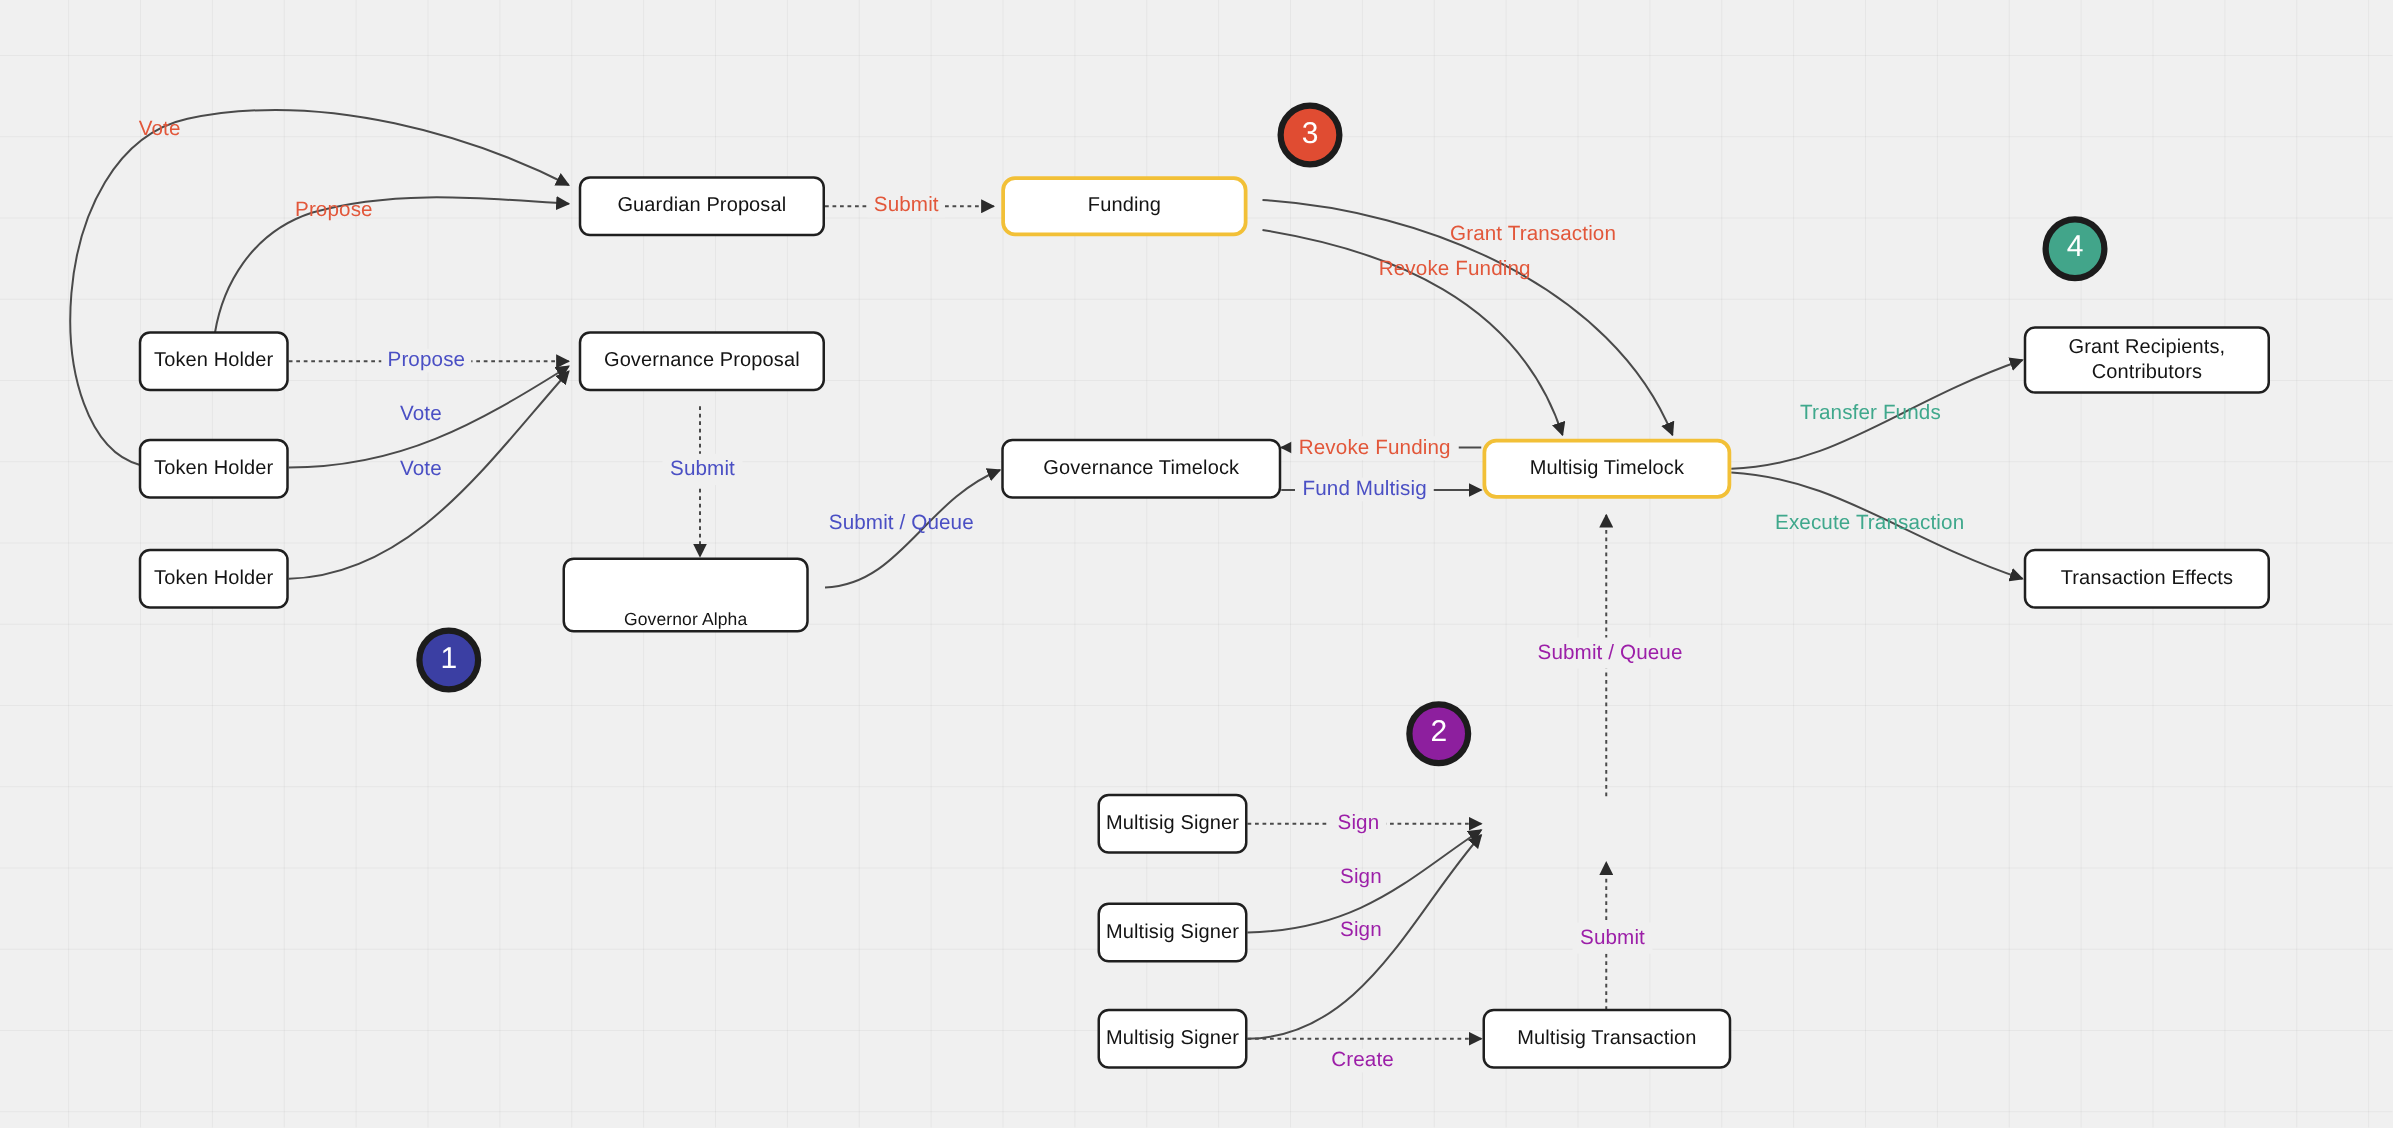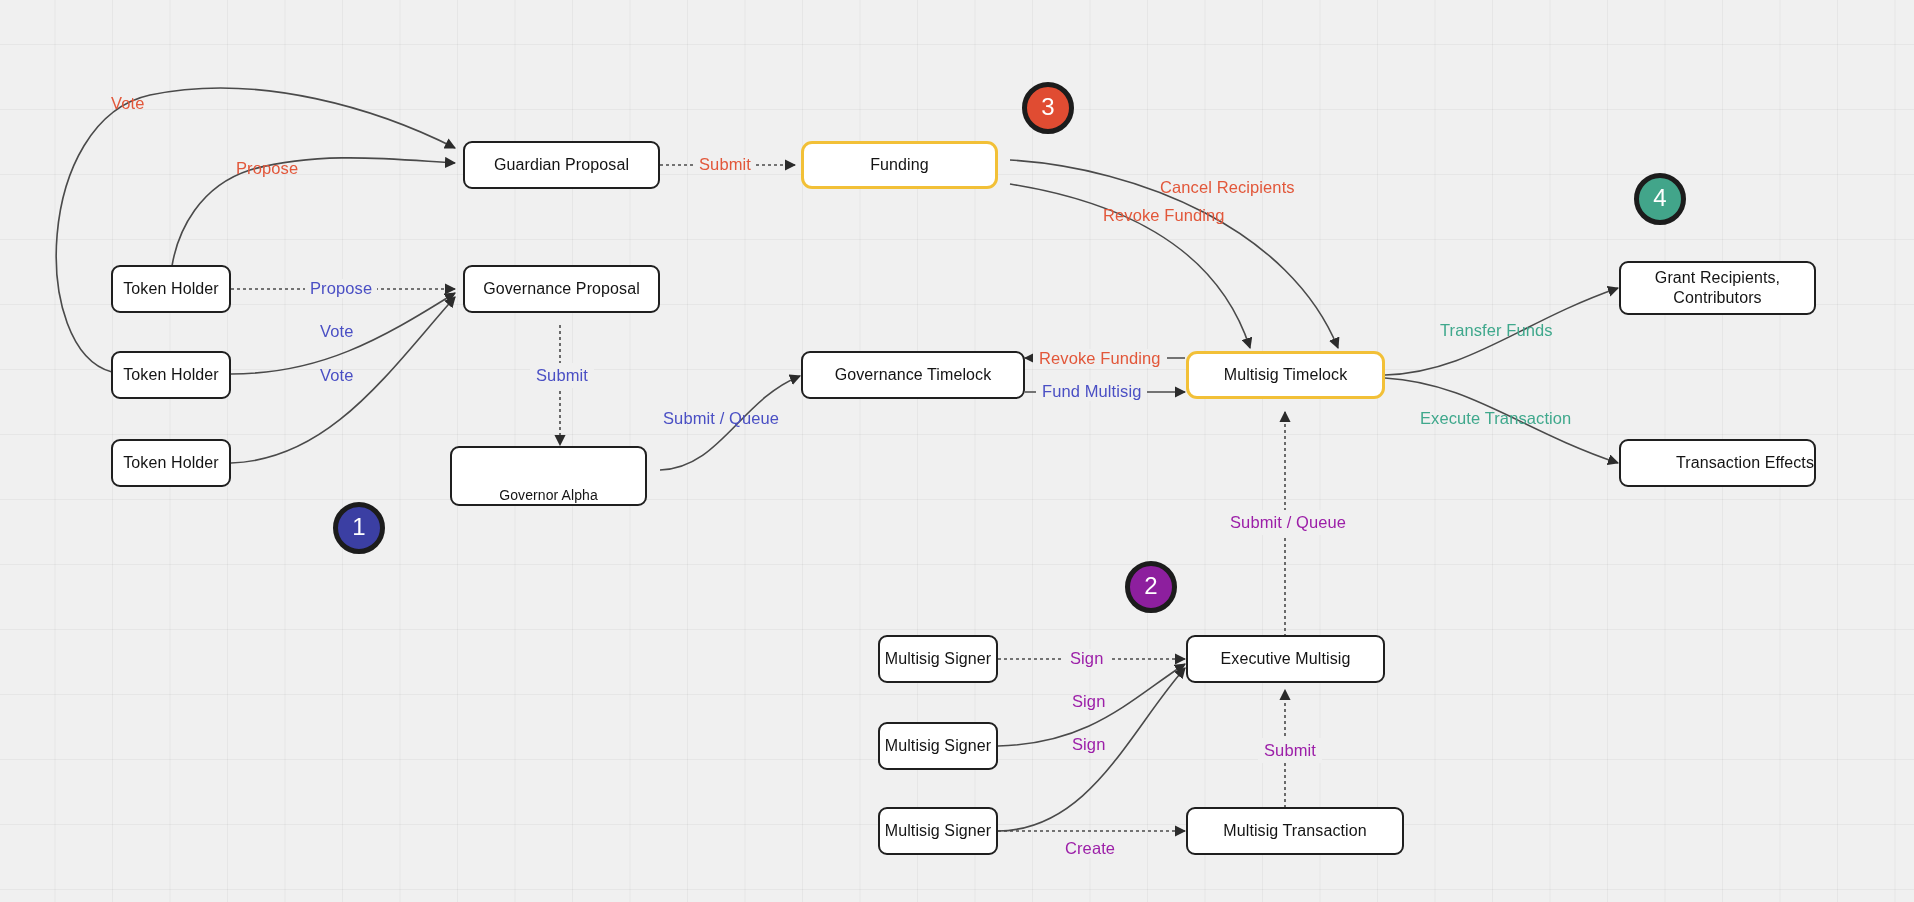--- a/index.html
+++ b/index.html
@@ -151,61 +151,58 @@
   </div>
 
   <div class="node" style="left:1619px;top:261px;width:197px;height:54px;">
     <span>Grant Recipients, Contributors</span>
   </div>
 
   <div class="node hl" style="left:1186px;top:351px;width:199px;height:48px;">
     <span>Multisig Timelock</span>
   </div>
 
-  <div class="node" style="left:1619px;top:439px;width:197px;height:48px;justify-content:flex-end;">
+  <div class="node" style="left:1619px;top:439px;width:197px;height:48px;">
     <span>Transaction Effects</span>
   </div>
 
   <div class="node" style="left:878px;top:635px;width:120px;height:48px;">
     <span>Multisig Signer</span>
   </div>
 
   <div class="node" style="left:878px;top:722px;width:120px;height:48px;">
     <span>Multisig Signer</span>
   </div>
 
   <div class="node" style="left:878px;top:807px;width:120px;height:48px;">
     <span>Multisig Signer</span>
   </div>
 
-  <div class="node" style="left:1186px;top:635px;width:199px;height:48px;">
-    <span>Executive Multisig</span>
-  </div>
-
-  <div class="node" style="left:1186px;top:807px;width:218px;height:48px;">
+
+  <div class="node" style="left:1186px;top:807px;width:199px;height:48px;">
     <span>Multisig Transaction</span>
   </div>
 
   <div class="edge-label c-red" style="left:111px;top:94px;">Vote</div>
 
   <div class="edge-label c-red" style="left:236px;top:159px;">Propose</div>
 
   <div class="edge-label c-red" style="left:694px;top:155px;background:#f0f0f0;padding:0 5px;">Submit</div>
 
   <div class="edge-label c-blue" style="left:305px;top:279px;background:#f0f0f0;padding:0 5px;">Propose</div>
 
   <div class="edge-label c-blue" style="left:320px;top:322px;">Vote</div>
 
   <div class="edge-label c-blue" style="left:320px;top:366px;">Vote</div>
 
   <div class="edge-label c-blue" style="left:530px;top:363px;background:#f0f0f0;padding:3px 6px;">Submit</div>
 
   <div class="edge-label c-blue" style="left:663px;top:409px;">Submit / Queue</div>
 
-  <div class="edge-label c-red" style="left:1160px;top:178px;">Cancel Recipients</div>
+  <div class="edge-label c-red" style="left:1160px;top:178px;">Grant Transaction</div>
 
   <div class="edge-label c-red" style="left:1103px;top:206px;">Revoke Funding</div>
 
   <div class="edge-label c-red" style="left:1033px;top:349px;background:#f0f0f0;padding:0 6px;">Revoke Funding</div>
 
   <div class="edge-label c-blue" style="left:1036px;top:382px;background:#f0f0f0;padding:0 6px;">Fund Multisig</div>
 
   <div class="edge-label c-green" style="left:1440px;top:321px;">Transfer Funds</div>
 
   <div class="edge-label c-green" style="left:1420px;top:409px;">Execute Transaction</div>

